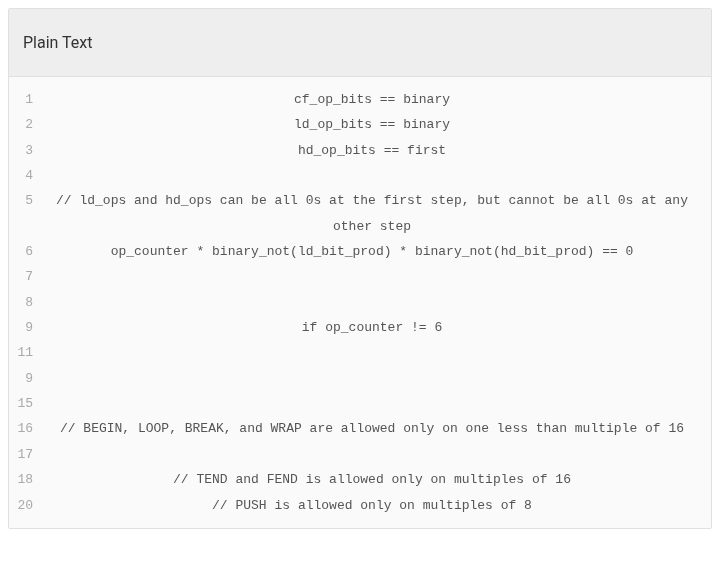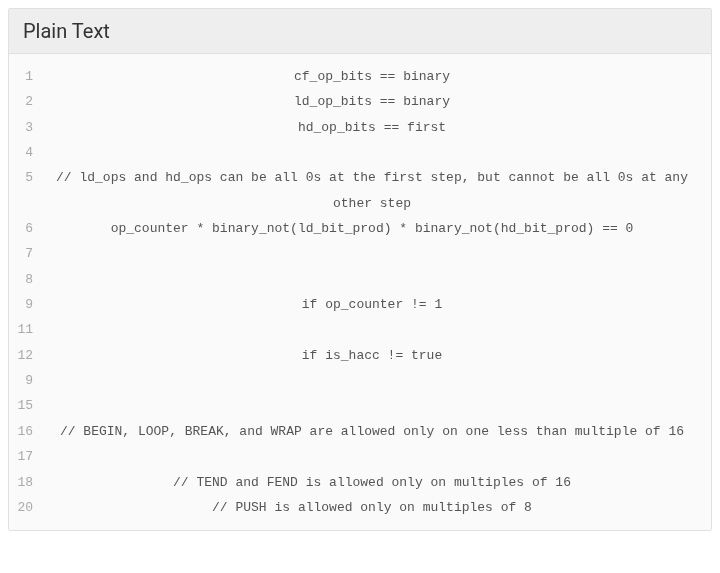--- a/index.html
+++ b/index.html
@@ -13,23 +13,23 @@
       padding: 8px;
     }
     .code-block {
       border: 1px solid #e0e0e0;
       border-radius: 2px;
       overflow: hidden;
       width: 704px;
     }
     .header {
       background: #eeeeee;
-      padding: 10px 14px;
+      padding: 24px 14px;
       border-bottom: 1px solid #e0e0e0;
-      font-size: 20px;
+      font-size: 16px;
       color: #333;
     }
     .code-area {
       background: #fafafa;
       padding: 10px 0;
       font-family: "SFMono-Regular", Consolas, "Liberation Mono", Menlo, monospace;
       font-size: 13px;
       line-height: 1.95;
     }
     .code-line {
@@ -88,29 +88,25 @@
       <div class="code-line">
         <span class="line-number">7</span>
         <span class="line-content">&nbsp;</span>
       </div>
       <div class="code-line">
         <span class="line-number">8</span>
         <span class="line-content">&nbsp;</span>
       </div>
       <div class="code-line">
         <span class="line-number">9</span>
-        <span class="line-content">if op_counter != 1</span>
+        <span class="line-content">if op_counter != 6</span>
       </div>
       <div class="code-line">
         <span class="line-number">11</span>
         <span class="line-content">&nbsp;</span>
-      </div>
-      <div class="code-line">
-        <span class="line-number">12</span>
-        <span class="line-content">if is_hacc != true</span>
       </div>
       <div class="code-line">
         <span class="line-number">9</span>
         <span class="line-content">&nbsp;</span>
       </div>
       <div class="code-line">
         <span class="line-number">15</span>
         <span class="line-content">&nbsp;</span>
       </div>
       <div class="code-line">

